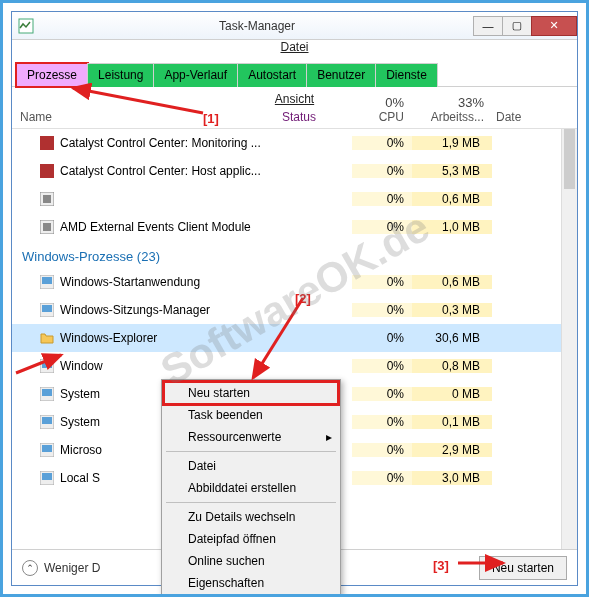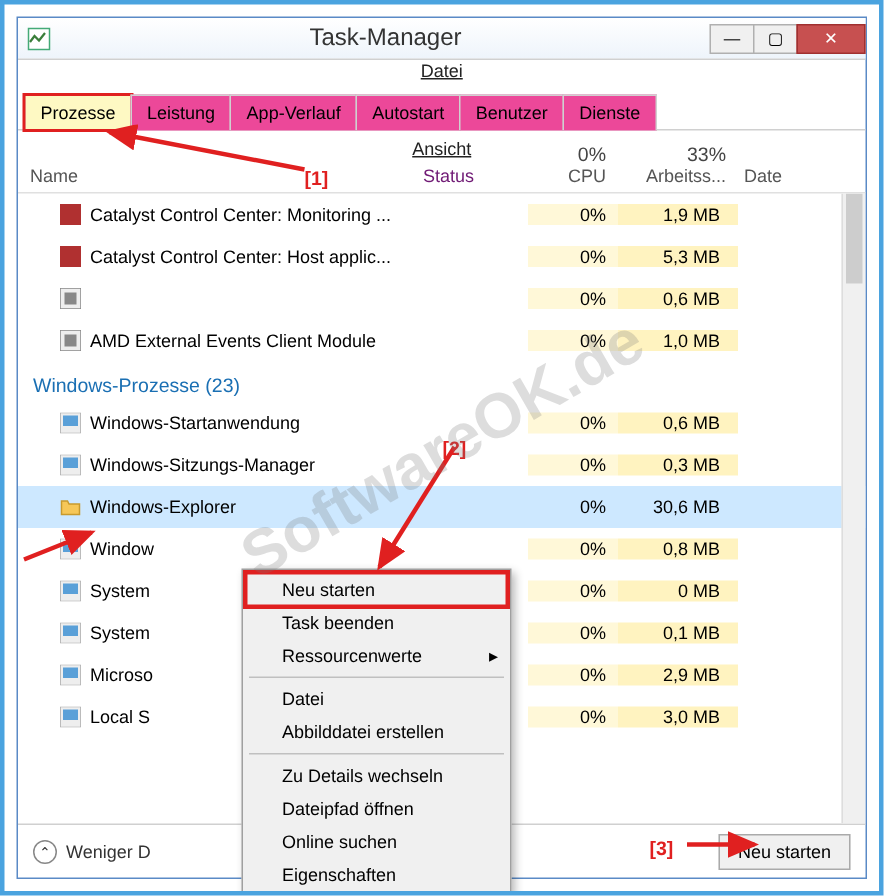--- a/index.html
+++ b/index.html
@@ -1,29 +1,29 @@
 <!DOCTYPE html>
 <html><head>
 <meta charset="utf-8">
 <style>
 * { margin: 0; padding: 0; box-sizing: border-box; font-family: "Segoe UI", Tahoma, sans-serif; font-size: 12px; }
 body { width: 589px; height: 597px; background: #fff; border: 3px solid #4aa3df; position: relative; overflow: hidden; }
 .window { position: absolute; left: 8px; top: 8px; right: 8px; bottom: 8px; border: 1px solid #5a8ac6; background: #fff; display: flex; flex-direction: column; }
 .titlebar { height: 28px; background: linear-gradient(#fff, #eef4fb); display: flex; align-items: center; border-bottom: 1px solid #d0d0d0; }
 .titlebar .icon { width: 16px; height: 16px; margin: 0 6px; }
-.titlebar .title { flex: 1; text-align: center; font-size: 16px; color: #333; }
+.titlebar .title { flex: 1; text-align: center; font-size: 12px; color: #333; }
 .winbtns { display: flex; }
 .winbtn { width: 30px; height: 20px; border: 1px solid #b0b0b0; background: #f0f0f0; margin-left: -1px; display: flex; align-items: center; justify-content: center; font-size: 11px; }
 .winbtn.close { background: #c75050; color: #fff; border-color: #a03030; width: 46px; }
 .menubar { height: 22px; display: flex; align-items: center; padding: 0 6px; gap: 12px; color: #222; flex-direction: column; }
 .menubar span { text-decoration: underline; text-decoration-color: transparent; }
 .menubar .u { text-decoration: underline; }
 .tabs { display: flex; border-bottom: 1px solid #d0d0d0; padding-left: 4px; }
-.tab { padding: 4px 10px; border: 1px solid #d0d0d0; border-bottom: none; margin-right: -1px; background: #ec4899; font-size: 12px; position: relative; top: 1px; }
-.tab.active { background: #fef9c3; border-bottom: 1px solid #fff; }
+.tab { padding: 4px 10px; border: 1px solid #d0d0d0; border-bottom: none; margin-right: -1px; background: #22c55e; font-size: 12px; position: relative; top: 1px; }
+.tab.active { background: #f0abfc; border-bottom: 1px solid #fff; }
 .headers { display: flex; border-bottom: 1px solid #e0e0e0; height: 42px; align-items: flex-end; padding-bottom: 4px; }
 .col-name { width: 270px; padding-left: 8px; color: #555; }
 .col-status { width: 70px; color: #701a75; }
 .col-cpu { width: 60px; text-align: right; padding-right: 8px; color: #555; }
 .col-mem { width: 80px; text-align: right; padding-right: 8px; color: #555; }
 .col-date { flex: 1; color: #555; padding-left: 4px; }
 .hdr-stack { display: flex; flex-direction: column; align-items: flex-end; }
 .hdr-pct { font-size: 13px; color: #444; }
 .rows { flex: 1; overflow: hidden; position: relative; }
 .row { display: flex; height: 28px; align-items: center; }

